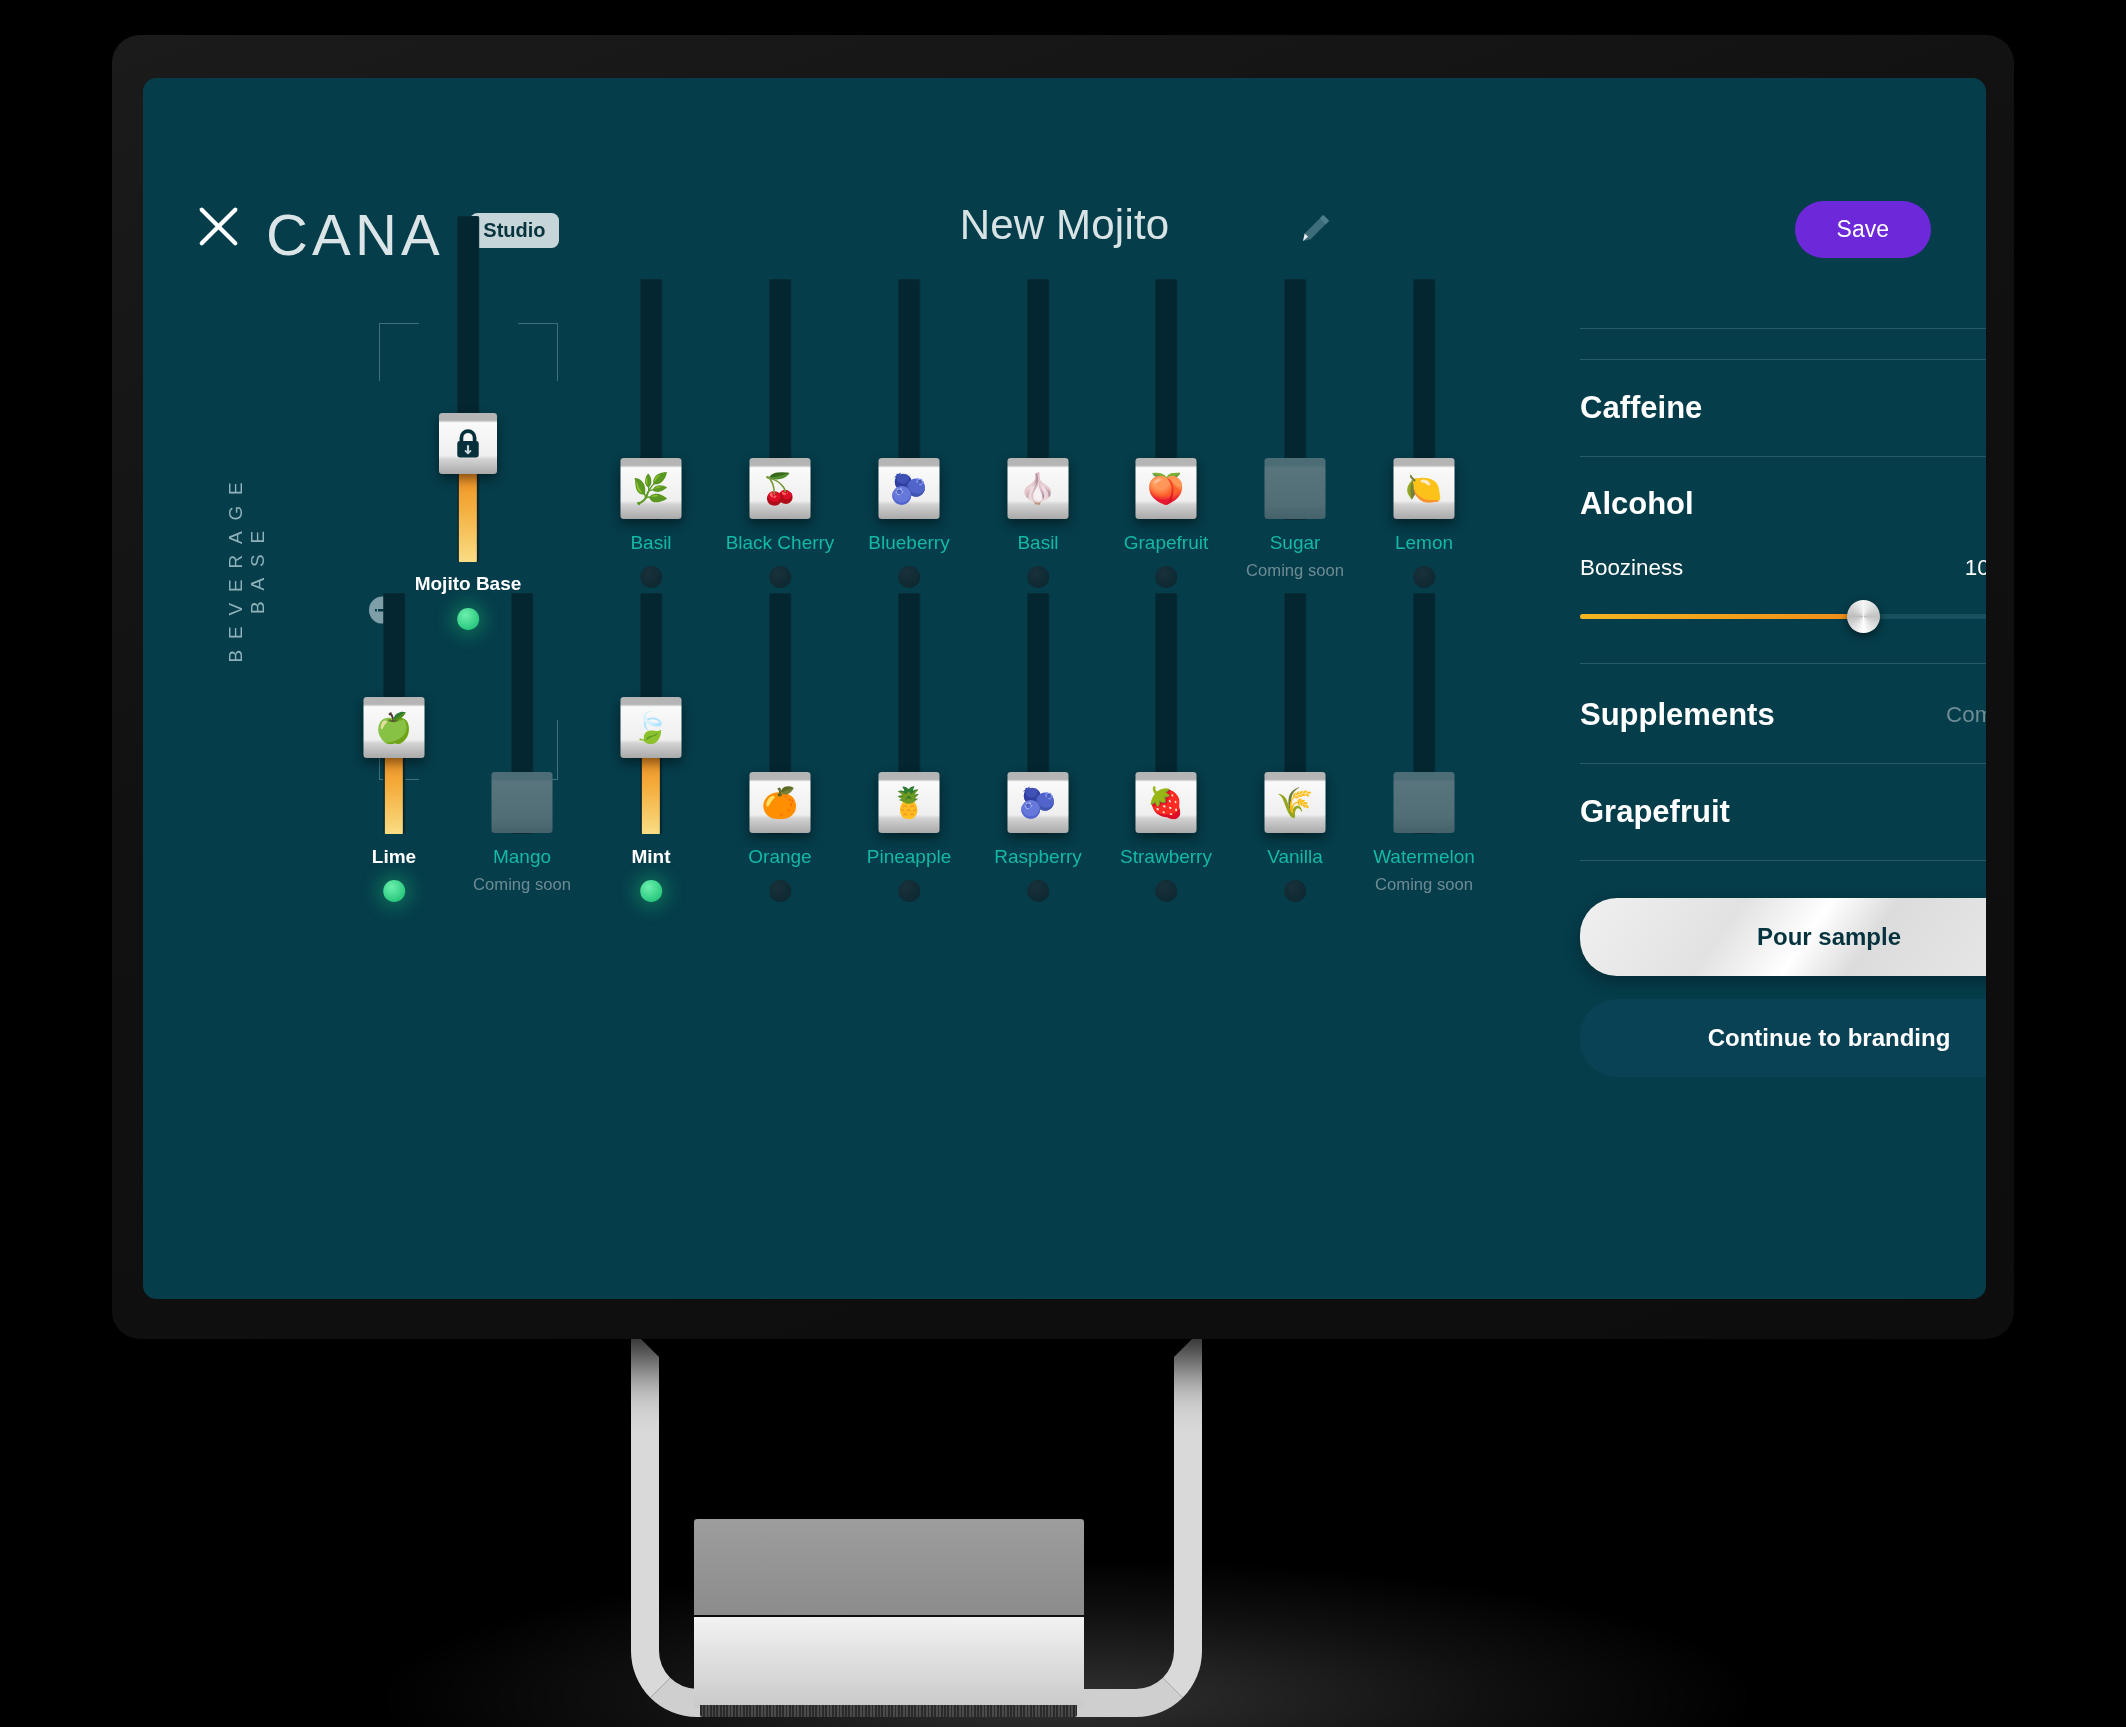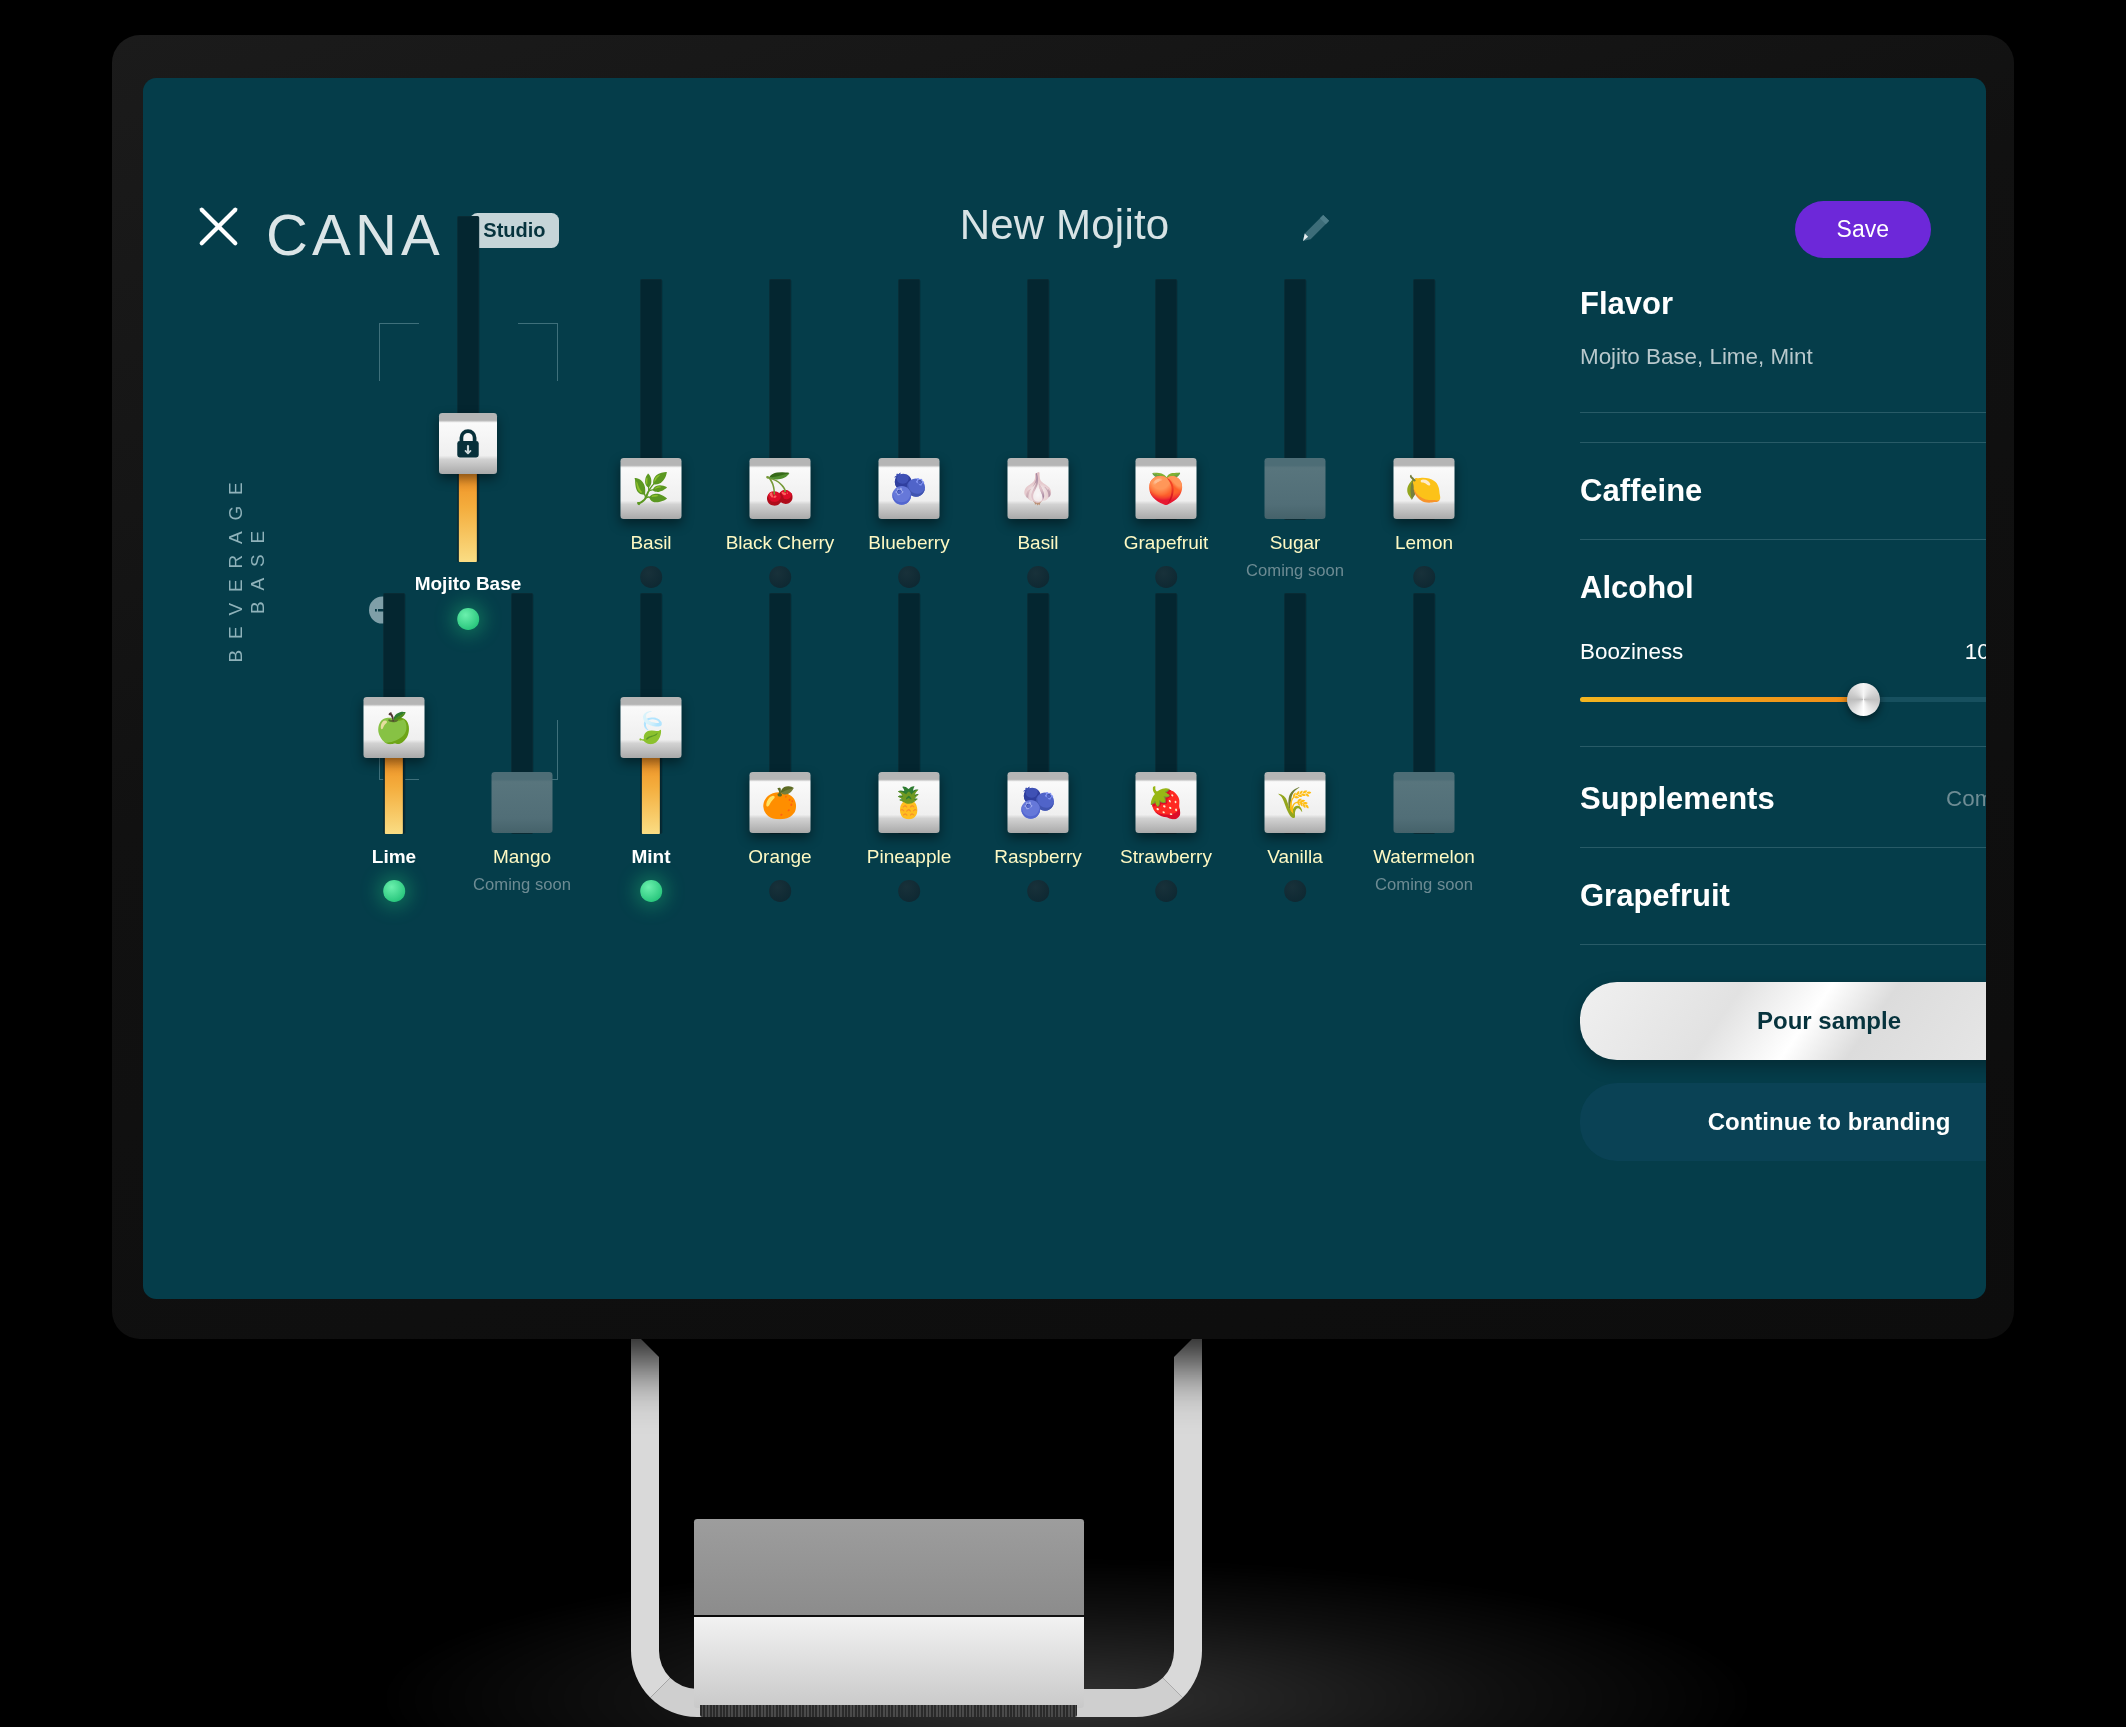--- a/index.html
+++ b/index.html
@@ -133,21 +133,21 @@
     cursor:pointer;
   }
   .cap.locked { width:58px; height:61px; }
   .cap.disabled {
     background:linear-gradient(180deg,#4d6d76 0 12%, #58757d 16%, #516e77 76%, #45626a 100%);
     box-shadow:none;
   }
   .cap .glyph { font-size:30px; line-height:1; }
   .slider .label {
     position:absolute; left:50%; transform:translateX(-50%);
-    white-space:nowrap; font-size:19px; color:#fef9c3; text-align:center;
+    white-space:nowrap; font-size:19px; color:#14b8a6; text-align:center;
   }
   .slider.active .label { color:#ffffff; font-weight:700; }
   .slider .soon {
     position:absolute; left:50%; transform:translateX(-50%);
     white-space:nowrap; font-size:16.6px; color:#6d8b93;
   }
   .led {
     position:absolute; left:50%; transform:translateX(-50%);
     width:21.6px; height:21.6px; border-radius:50%;
     background:radial-gradient(circle at 38% 32%, #18313a, #0b2630);
@@ -388,24 +388,20 @@
             <div class="track" style="top: 0px; height: 241px;"></div>
             <div class="cap disabled" style="top: 179px;"></div>
             <div class="label" style="top: 253px;">Watermelon</div>
             <div class="soon" style="top: 282px;">Coming soon</div>
           </div>
         </div>
     </div>
 
     <div id="panel">
 
-      <div>
-        <div class="sec-title">Flavor</div>
-        <div class="sec-sub">Mojito Base, Lime, Mint</div>
-      </div>
       <div class="divider" style="margin-top:42px"></div>
 
       <div class="divider" style="margin-top:30px"></div>
 
       <div class="row" style="margin-top:30px">
         <div class="sec-title">Caffeine</div>
 
       </div>
       <div class="divider" style="margin-top:30px"></div>
 

